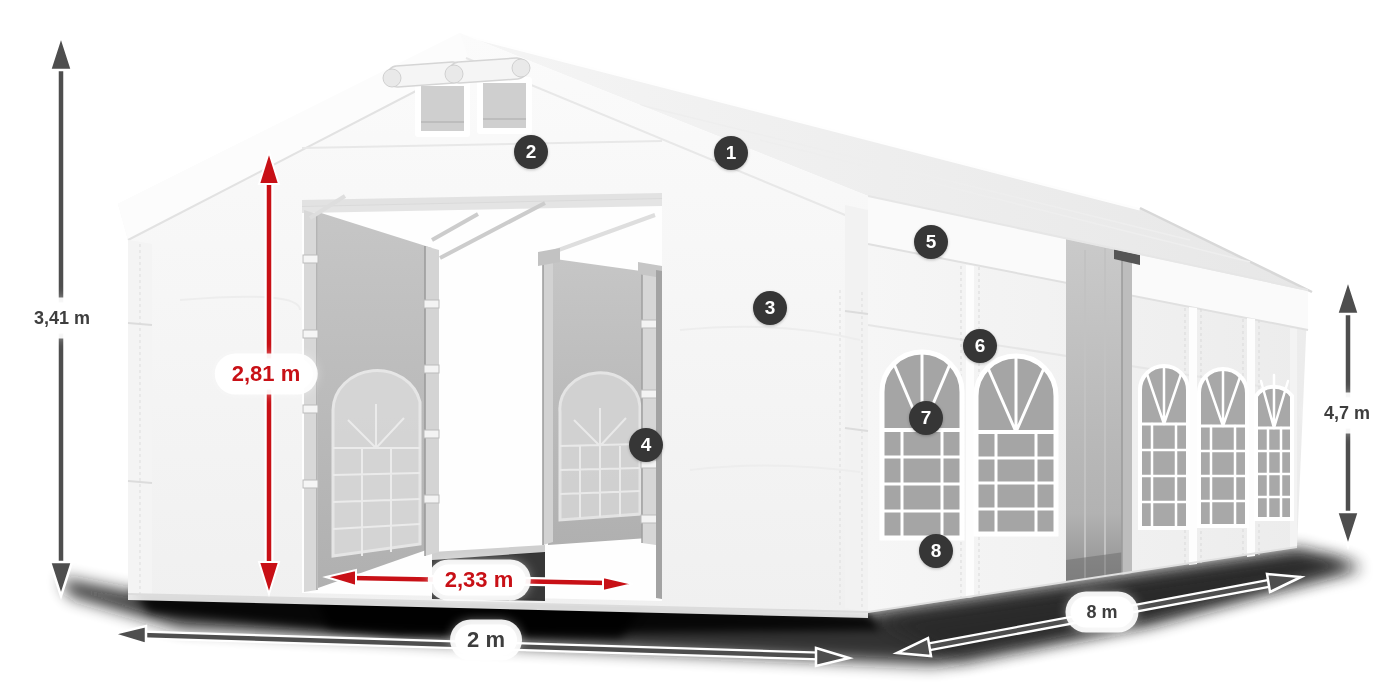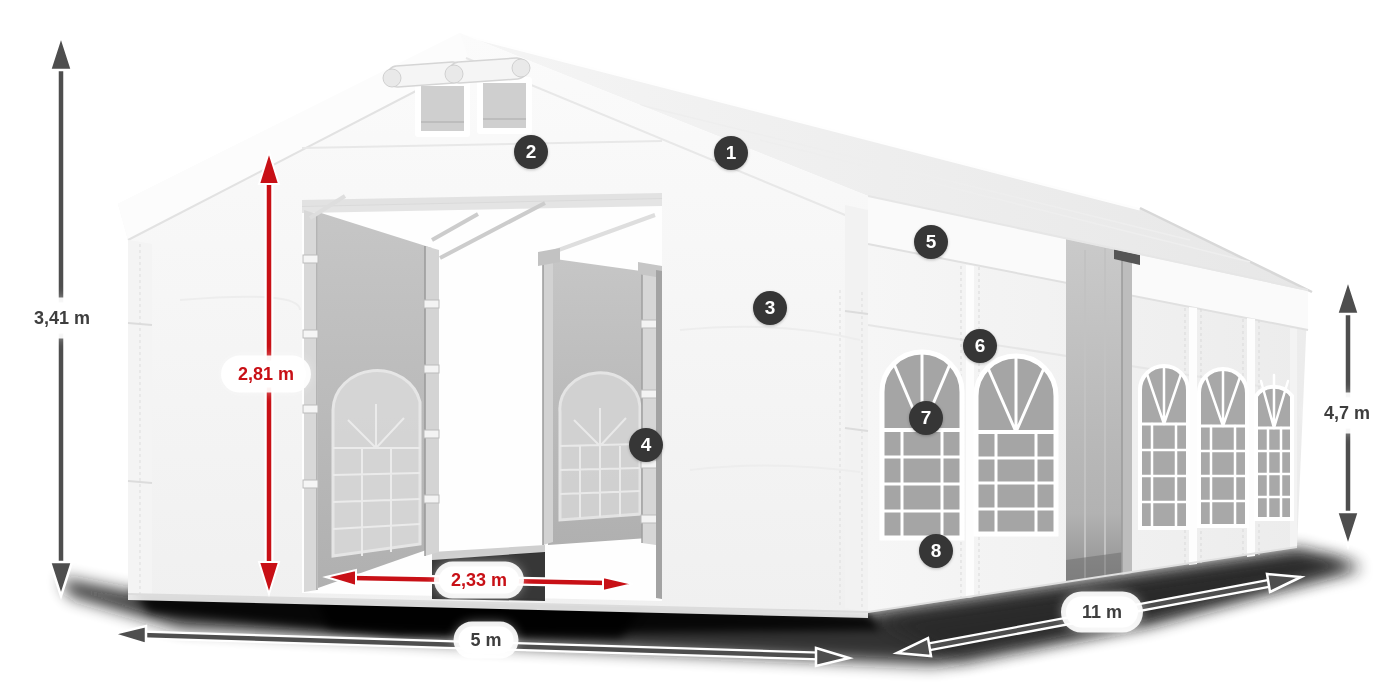--- a/index.html
+++ b/index.html
@@ -10,21 +10,21 @@
   .stage svg{position:absolute;left:0;top:0;}
   
   .pill{
     position:absolute;transform:translate(-50%,-50%);
     background:#ffffff;border-radius:40px;
     font-weight:700;color:#3e3e3e;white-space:nowrap;
     padding:6px 16px;font-size:18px;line-height:1.05;
     box-shadow:0 0 0 5px rgba(255,255,255,.92), 0 0 14px rgba(255,255,255,.95);
     z-index:20;
   }
-  .pill.small{font-size:18px;padding:4px 12px;}
+  .pill.small{font-size:22px;padding:4px 12px;}
   .pill.red{color:#c81016;}
   
   .badge{
     position:absolute;transform:translate(-50%,-50%);
     width:34px;height:34px;border-radius:50%;
     background:#363636;color:#ffffff;font-weight:700;font-size:19px;
     display:flex;align-items:center;justify-content:center;
     z-index:15;box-shadow:0 1px 3px rgba(0,0,0,.25);
   }
   
@@ -303,22 +303,22 @@
         <path d="M1348,310 L1348,516" stroke="#4e4e4e" stroke-width="4.5" fill="none"></path>
         <polygon points="1348,280 1337,314 1359,314" fill="#4e4e4e" stroke="#ffffff" stroke-width="2.5"></polygon>
         <polygon points="1348,546 1337,512 1359,512" fill="#4e4e4e" stroke="#ffffff" stroke-width="2.5"></polygon>
       </g>
     </g>
   </svg>
 
   <div class="pill pos-total-height">3,41 m</div>
   <div class="pill small red pos-entrance-height">2,81 m</div>
   <div class="pill small red pos-entrance-width">2,33 m</div>
-  <div class="pill small pos-front-width">5 m</div>
-  <div class="pill pos-side-length">11 m</div>
+  <div class="pill small pos-front-width">2 m</div>
+  <div class="pill pos-side-length">8 m</div>
   <div class="pill pos-side-height">4,7 m</div>
 
   <div class="badge pos-b1">1</div>
   <div class="badge pos-b2">2</div>
   <div class="badge pos-b3">3</div>
   <div class="badge pos-b4">4</div>
   <div class="badge pos-b5">5</div>
   <div class="badge pos-b6">6</div>
   <div class="badge pos-b7">7</div>
   <div class="badge pos-b8">8</div>

